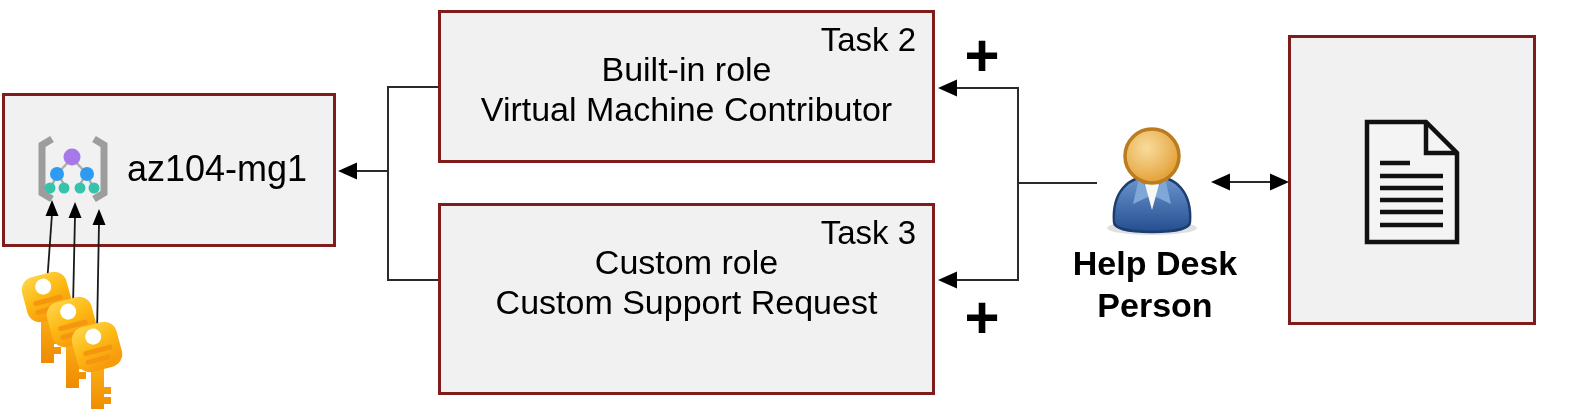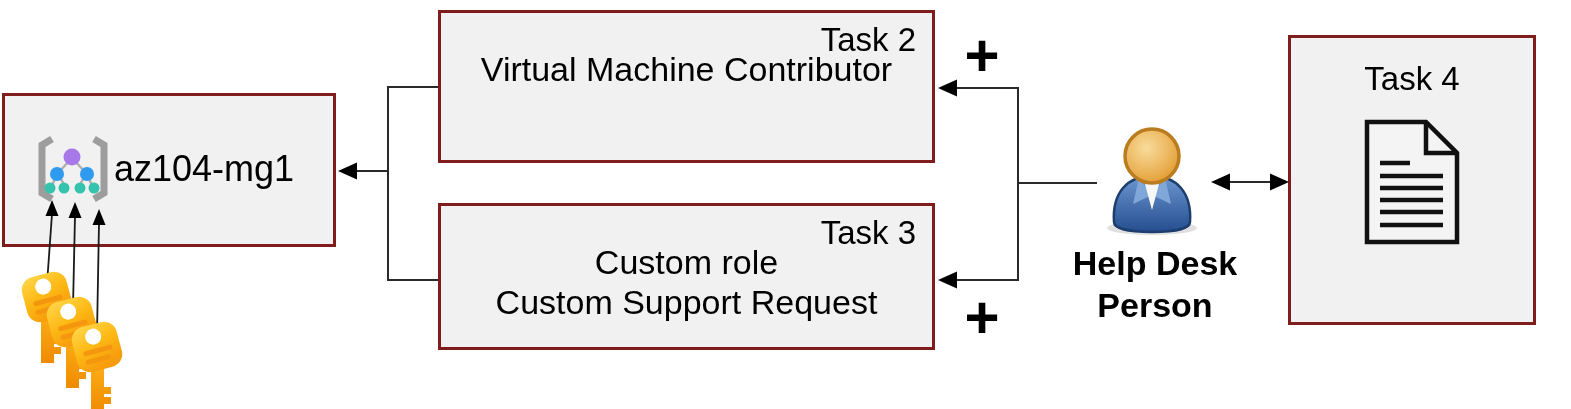--- a/index.html
+++ b/index.html
@@ -40,21 +40,21 @@
     text-align: center;
     font-size: 34px;
     line-height: 40px;
   }
   .task1-content {
     position: absolute;
     top: 38px;
     left: 30px;
     display: flex;
     align-items: center;
-    gap: 3px;
+    gap: 16px;
   }
   .mg-name { font-size: 36px; white-space: nowrap; }
   .doc-icon-wrap {
     position: absolute;
     top: 81px;
     left: 0; right: 0;
     display: flex;
     justify-content: center;
   }
   .task4-caption {
@@ -122,34 +122,34 @@
           <circle cx="59" cy="54" r="5.5" fill="#35c3ae"></circle>
         </svg>
       </span>
       <span class="mg-name">az104-mg1</span>
     </div>
   </div>
 
   <div class="box" style="left:438px; top:10px; width:497px; height:153px;">
     <div class="corner-label">Task 2</div>
     <div class="role-lines">
+      <div>Built-in role</div>
       <div>Virtual Machine Contributor</div>
     </div>
   </div>
 
-  <div class="box" style="left:438px; top:203px; width:497px; height:147px;">
+  <div class="box" style="left:438px; top:203px; width:497px; height:192px;">
     <div class="corner-label">Task 3</div>
     <div class="role-lines">
       <div>Custom role</div>
       <div>Custom Support Request</div>
     </div>
   </div>
 
   <div class="box" style="left:1288px; top:35px; width:248px; height:290px;">
-    <div class="center-label">Task 4</div>
     <div class="doc-icon-wrap">
       <svg width="96" height="126" viewBox="0 0 96 126">
         <path d="M3,3 H62 L93,34 V123 H3 Z" fill="#f4f4f4" stroke="#111111" stroke-width="4.5"></path>
         <path d="M62,3 V34 H93" fill="none" stroke="#111111" stroke-width="4.5"></path>
         <g stroke="#111111" stroke-width="4.5">
           <line x1="16" y1="44" x2="46" y2="44"></line>
           <line x1="16" y1="57" x2="79" y2="57"></line>
           <line x1="16" y1="69" x2="79" y2="69"></line>
           <line x1="16" y1="81" x2="79" y2="81"></line>
           <line x1="16" y1="93" x2="79" y2="93"></line>

